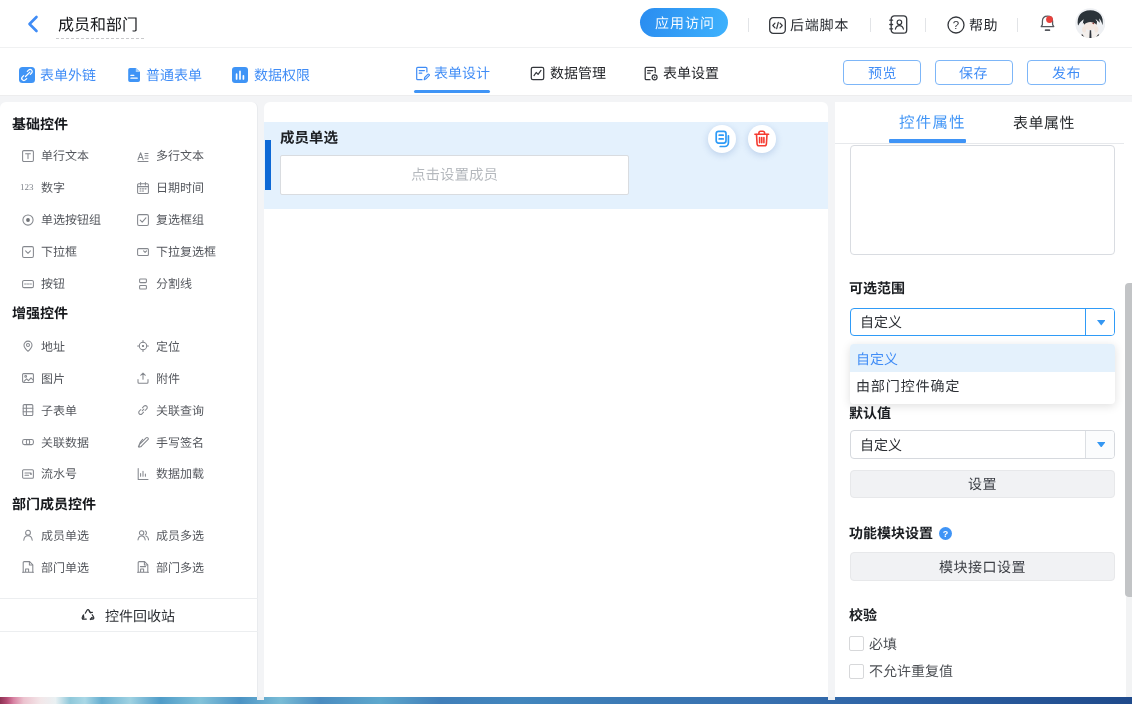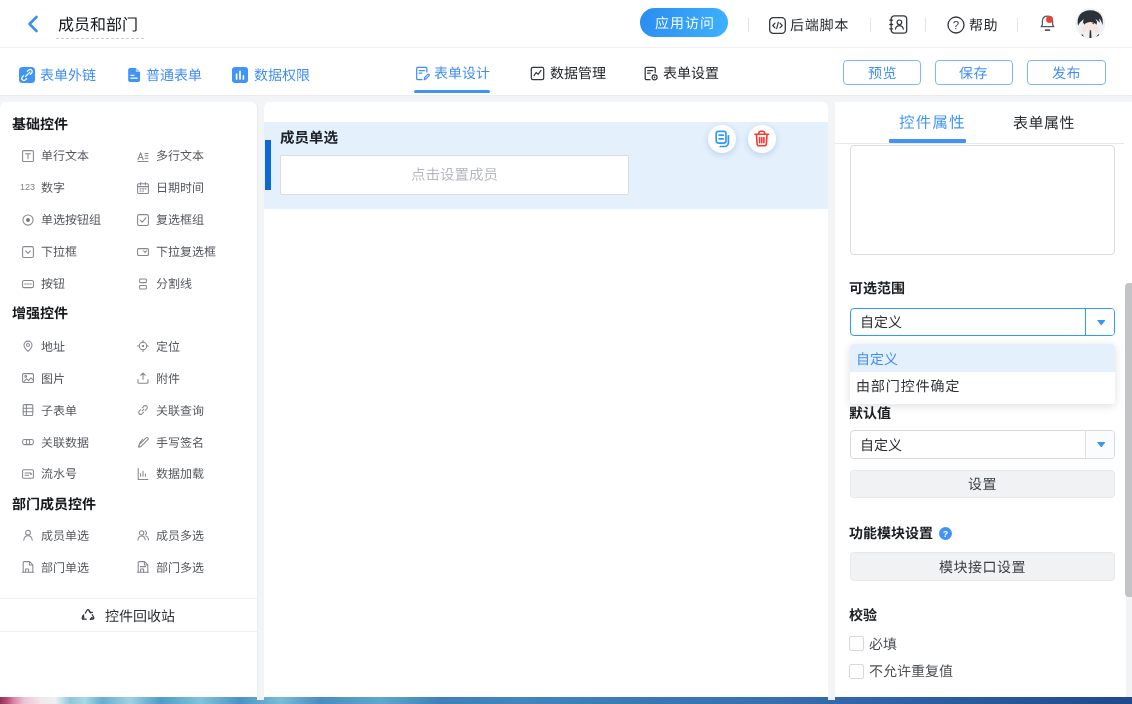--- a/index.html
+++ b/index.html
@@ -231,21 +231,21 @@
     <g fill="none" stroke="#85888e" stroke-width="1.05" stroke-linecap="round" stroke-linejoin="round">
       <rect x="0.6" y="0.6" width="10.8" height="10.8" rx="1.2"></rect>
       <path d="M3.6 3.8h4.8M6 3.8v4.8"></path>
     </g>
   </svg>
 <svg class="icon" style="left:136.5px;top:149.5px" width="12" height="12" viewBox="0 0 12 12">
     <g fill="none" stroke="#85888e" stroke-width="1.05" stroke-linecap="round" stroke-linejoin="round">
       <path d="M1 9.8 3.6 2.8 6.2 9.8M1.9 7.4h3.4M8 3.4h3M8 5.8h3M8 8.2h3M1 11.4h10"></path>
     </g>
   </svg>
-<div class="a" style="left:20px;top:182.0px;width:17px;font-size:9px;color:#7e828a;font-family:Liberation Sans, sans-serif">123</div>
+<div class="a" style="left:20px;top:182.0px;width:17px;font-size:9px;color:#7e828a;font-family:Liberation Serif, serif">123</div>
 <svg class="icon" style="left:136.5px;top:181.5px" width="12" height="12" viewBox="0 0 12 12">
     <g fill="none" stroke="#85888e" stroke-width="1.05" stroke-linecap="round" stroke-linejoin="round">
       <rect x="0.6" y="1.8" width="10.8" height="9.6" rx="1"></rect>
       <path d="M0.6 4.6h10.8M3.6 0.6v2.4M8.4 0.6v2.4"></path>
       <path d="M3 6.8h1M5.5 6.8h1M8 6.8h1M3 9h1M5.5 9h1" stroke-width="1.2"></path>
     </g>
   </svg>
 <svg class="icon" style="left:21.5px;top:213.5px" width="12" height="12" viewBox="0 0 12 12">
     <g fill="none" stroke="#85888e" stroke-width="1.05" stroke-linecap="round" stroke-linejoin="round">
       <circle cx="6" cy="6" r="5.1"></circle>

